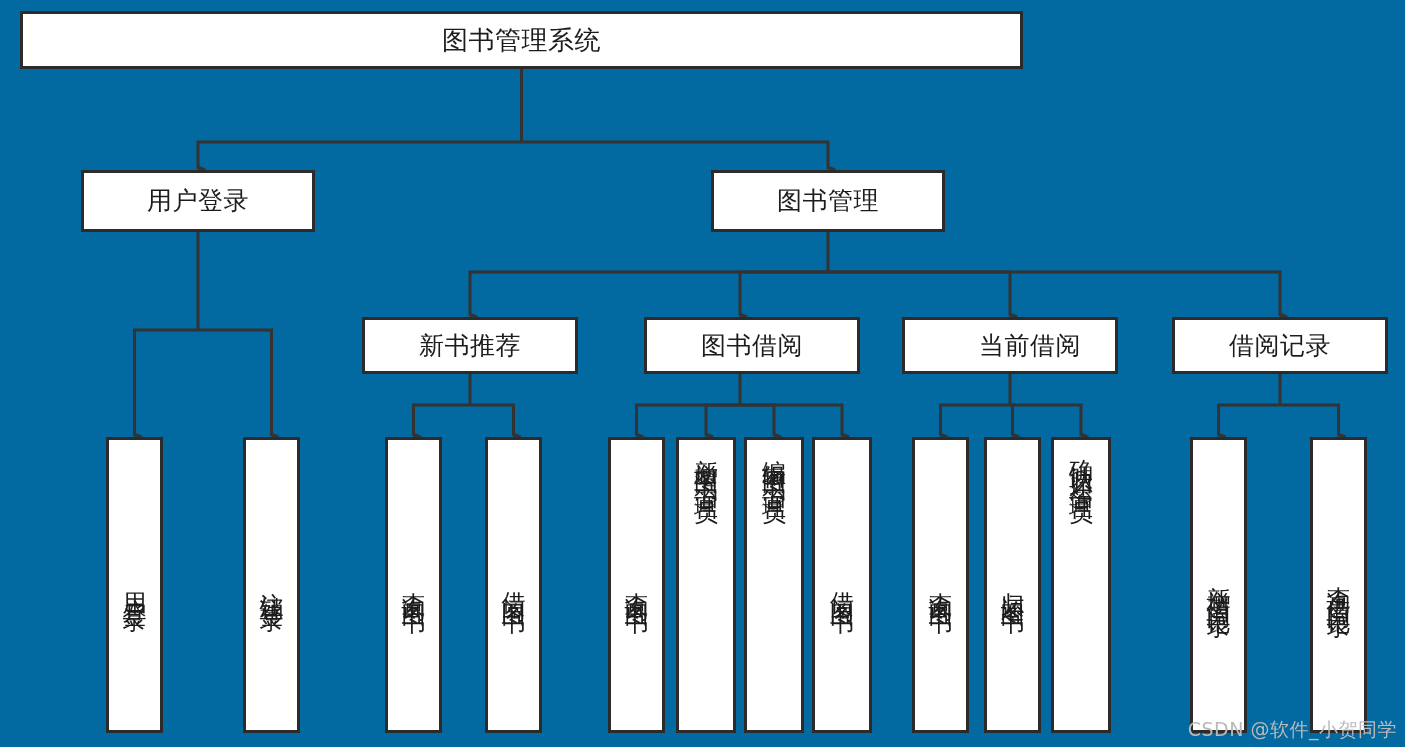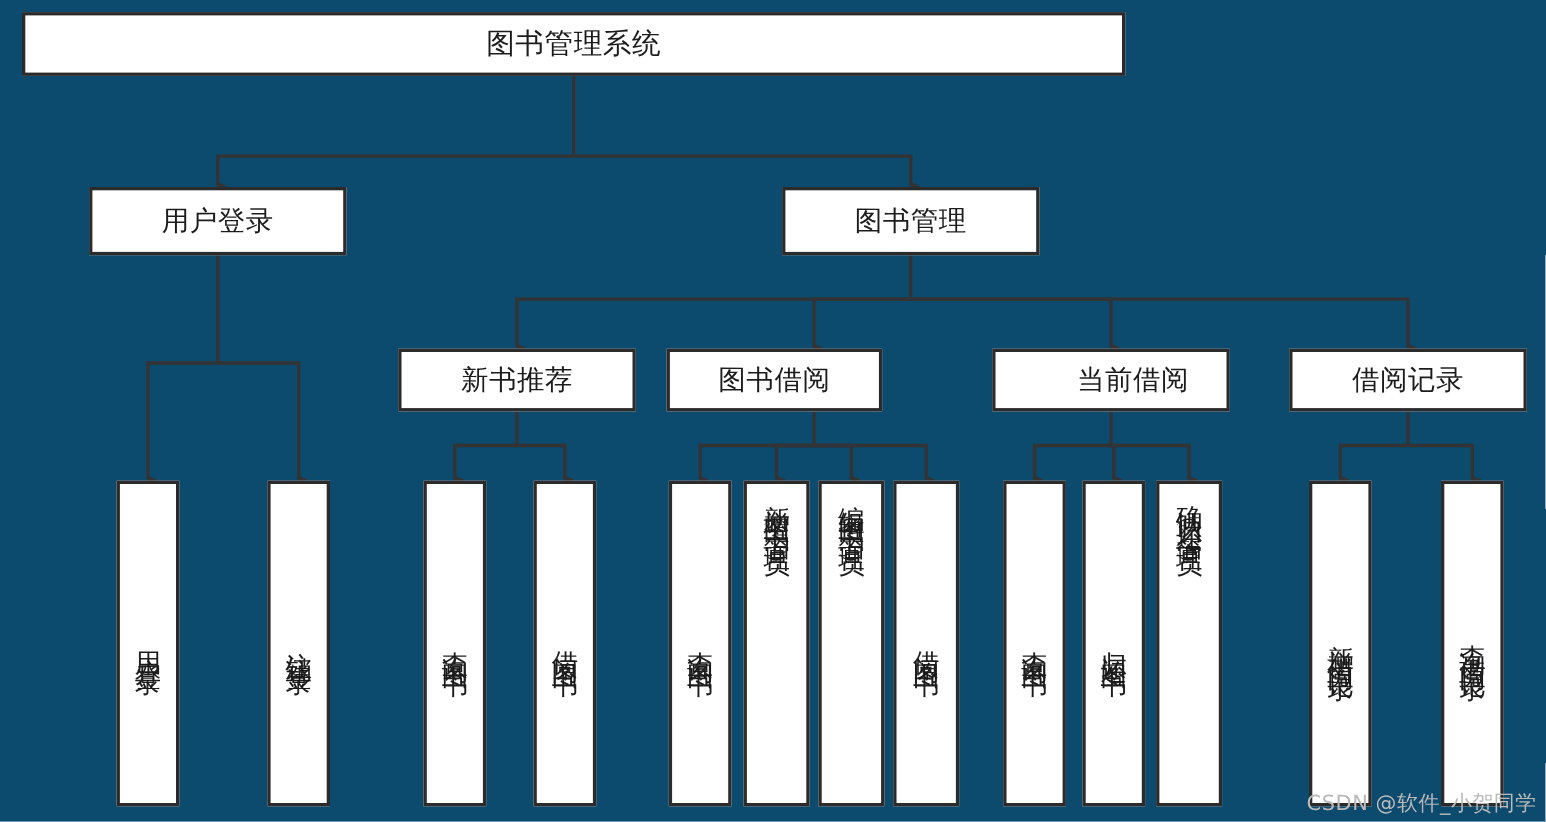--- a/index.html
+++ b/index.html
@@ -4,21 +4,21 @@
 <style>
   html, body {
     margin: 0;
     padding: 0;
     background: #ffffff;
   }
   #stage {
     position: relative;
     width: 1405px;
     height: 747px;
-    background: #0c4a6e;
+    background: #0369a1;
     overflow: hidden;
     font-family: "DejaVu Sans", "Liberation Sans", sans-serif;
   }
   #edges {
     position: absolute;
     left: 0;
     top: 0;
     width: 1405px;
     height: 747px;
   }
@@ -119,27 +119,27 @@
       </div>
       <div class="node horiz lvl2" style="left: 81px; top: 170px; width: 234px; height: 62px;">
         <span class="label">用户登录</span>
       </div>
       <div class="node horiz lvl2" style="left: 711px; top: 170px; width: 234px; height: 62px; justify-content: center;">
         <span class="label">图书管理</span>
       </div>
       <div class="node horiz lvl3" style="left: 362px; top: 317px; width: 216px; height: 57px;">
         <span class="label">新书推荐</span>
       </div>
-      <div class="node horiz lvl3" style="left: 606px; top: 317px; width: 196px; height: 57px; align-items: center;">
+      <div class="node horiz lvl3" style="left: 644px; top: 317px; width: 216px; height: 57px; align-items: center;">
         <span class="label">图书借阅</span>
       </div>
       <div class="node horiz lvl3" style="left: 902px; top: 317px; width: 216px; height: 57px; padding-left: 40px;">
         <span class="label">当前借阅</span>
       </div>
-      <div class="node horiz lvl3" style="left: 1172px; top: 317px; width: 216px; height: 57px;">
+      <div class="node horiz lvl3" style="left: 1172px; top: 317px; width: 216px; height: 57px; font-family: Liberation Serif, serif;">
         <span class="label">借阅记录</span>
       </div>
       <div class="node vert lvl4 center-v" style="left: 106px; top: 437px; width: 57px; height: 296px;">
         <span class="label">用户登录</span>
       </div>
       <div class="node vert lvl4 center-v" style="left: 243px; top: 437px; width: 57px; height: 296px;">
         <span class="label">注销登录</span>
       </div>
       <div class="node vert lvl4 center-v" style="left: 385px; top: 437px; width: 57px; height: 296px;">
         <span class="label">查询图书</span>

